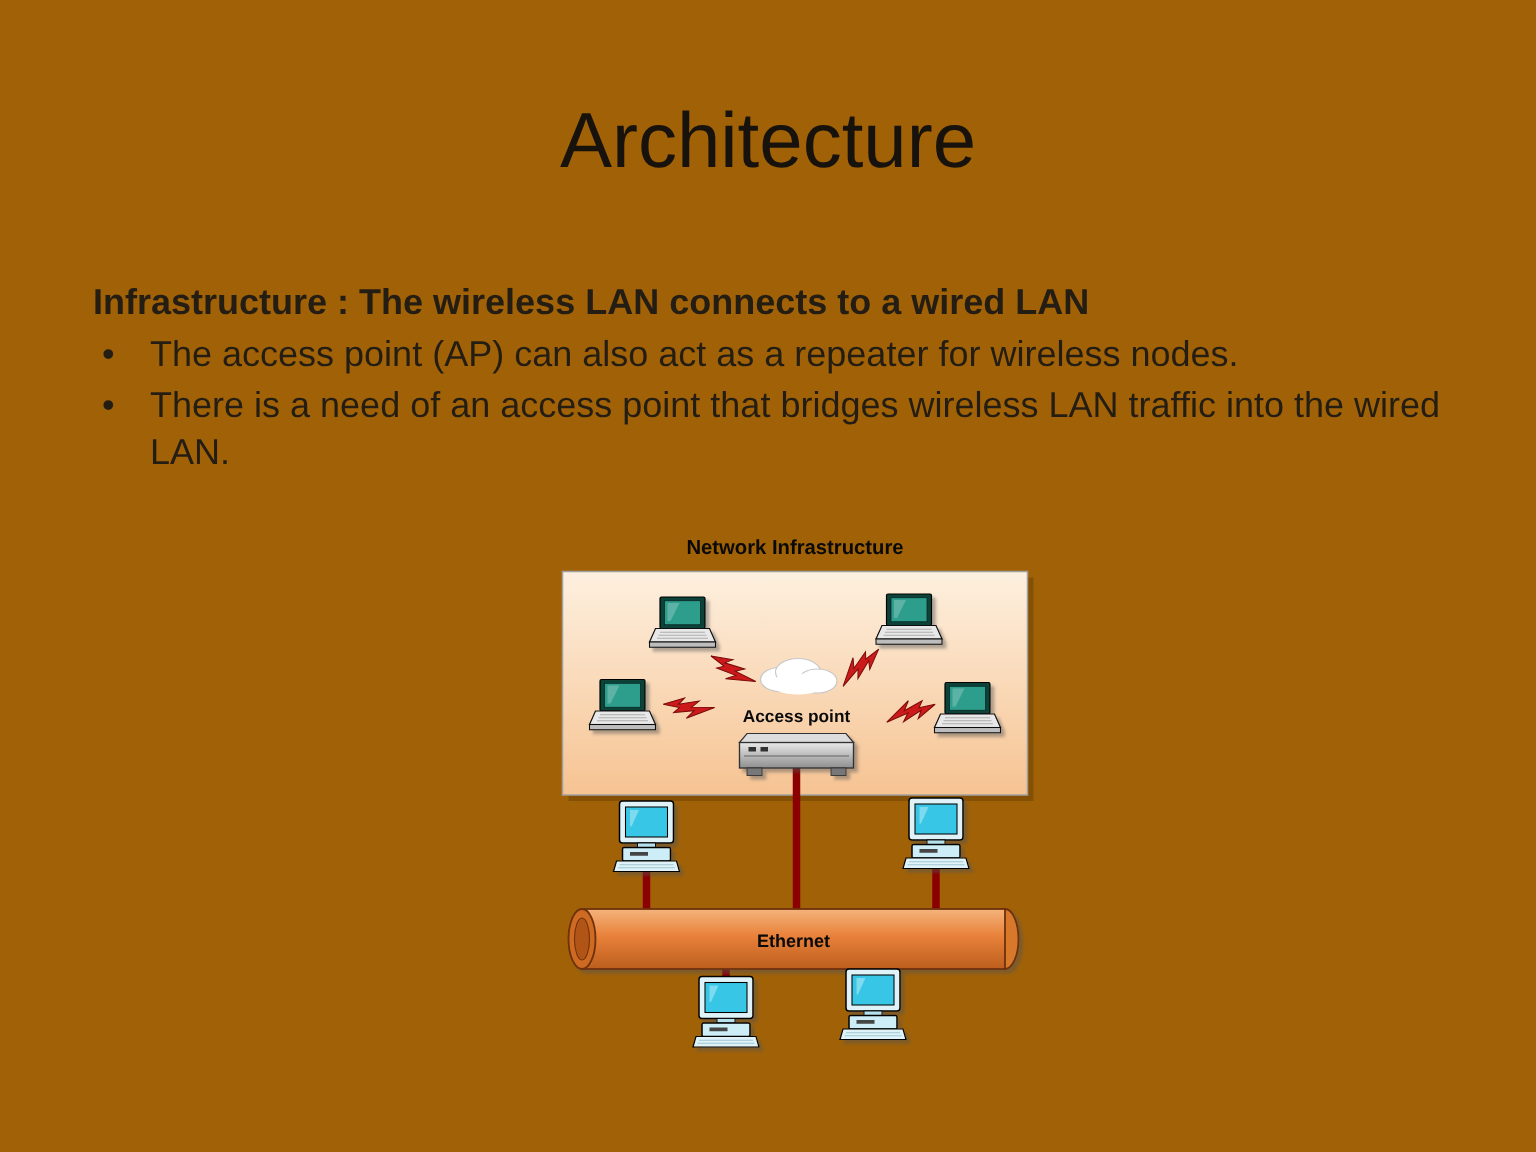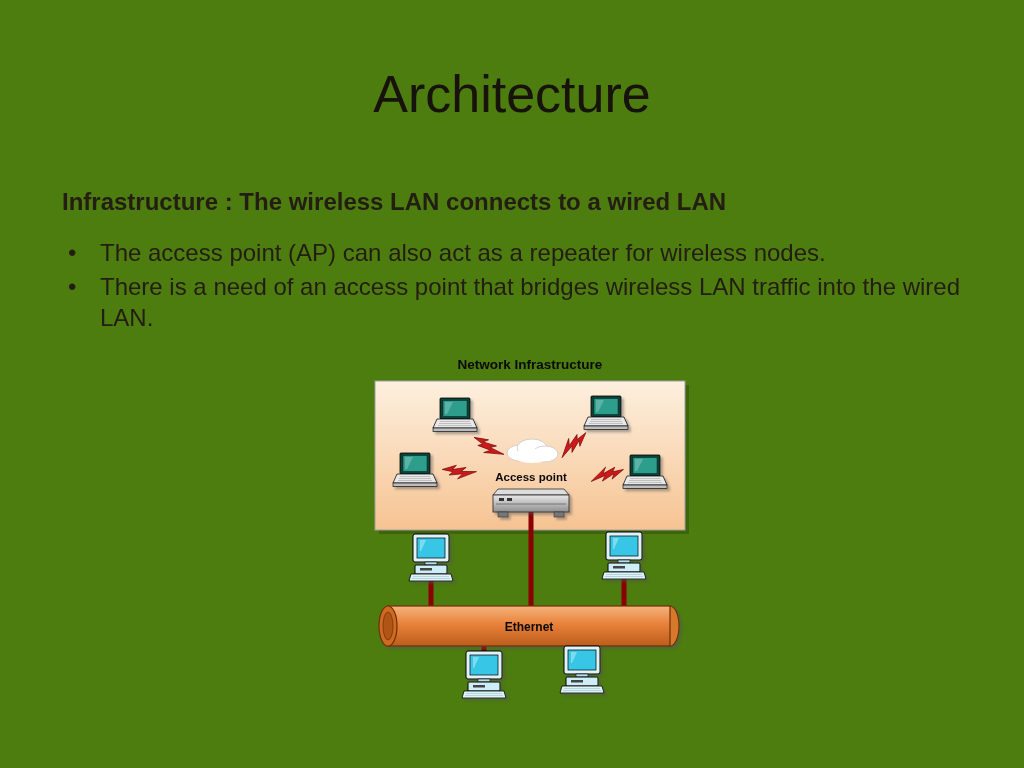--- a/index.html
+++ b/index.html
@@ -1,28 +1,28 @@
 <!DOCTYPE html>
 <html><head>
 <meta charset="utf-8">
 <style>
   html,body{margin:0;padding:0;background:#ffffff;}
   .slide{
-    position:relative;width:1024px;height:768px;background:#4d7c0f;
+    position:relative;width:1024px;height:768px;background:#a16207;
     font-family:"Liberation Sans", sans-serif;color:#221b12;overflow:hidden;
   }
   .slide-title{
     position:absolute;top:64px;left:0;width:100%;
     text-align:center;font-size:52px;font-weight:400;color:#17120c;
   }
   .text-block{
     position:absolute;left:62px;top:186px;width:898px;
     font-size:24px;line-height:31px;color:#241d13;
   }
-  .heading{font-weight:bold;margin-bottom:20px;}
+  .heading{font-weight:bold;margin-bottom:4px;}
   .bullet{position:relative;padding-left:38px;margin:3px 0;}
   .bullet::before{content:"\2022";position:absolute;left:6px;top:0;}
   .diagram-svg{position:absolute;left:360px;top:352px;width:340px;height:365px;
     font-family:"Liberation Sans", sans-serif;}
   svg text{fill:#0a0a0a;}
 </style>
 </head>
 <body>
 
 <div class="slide">

